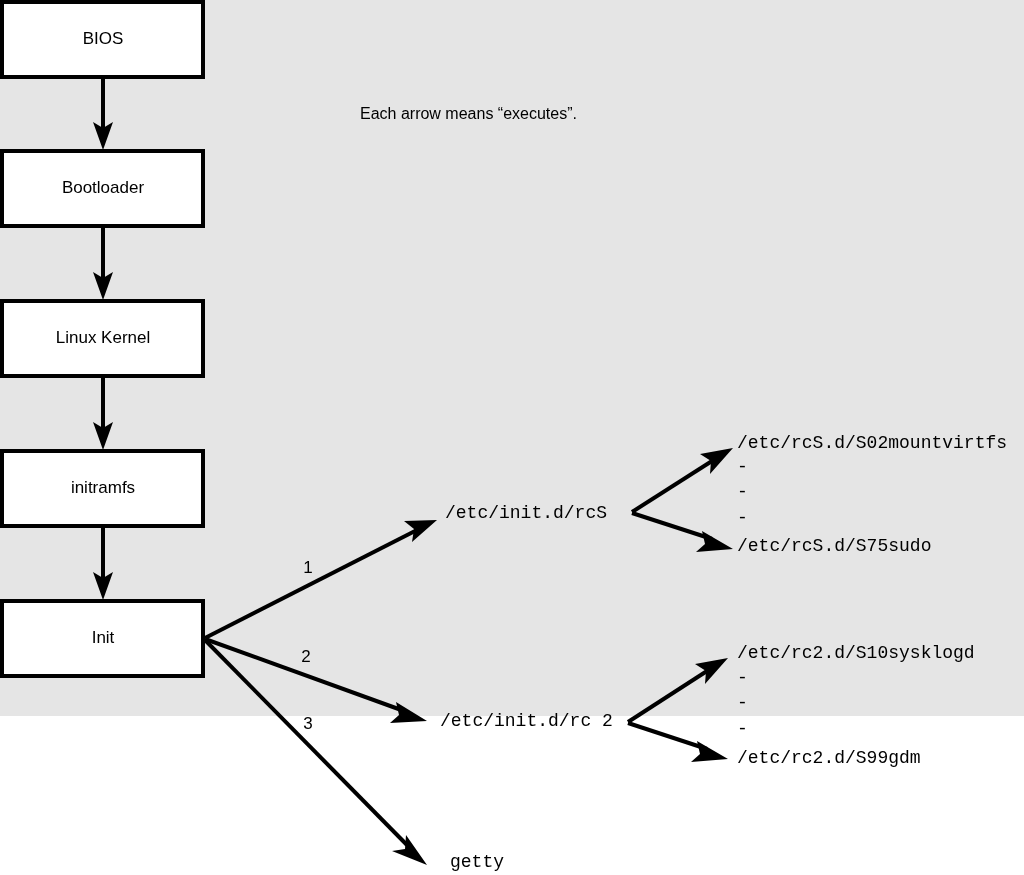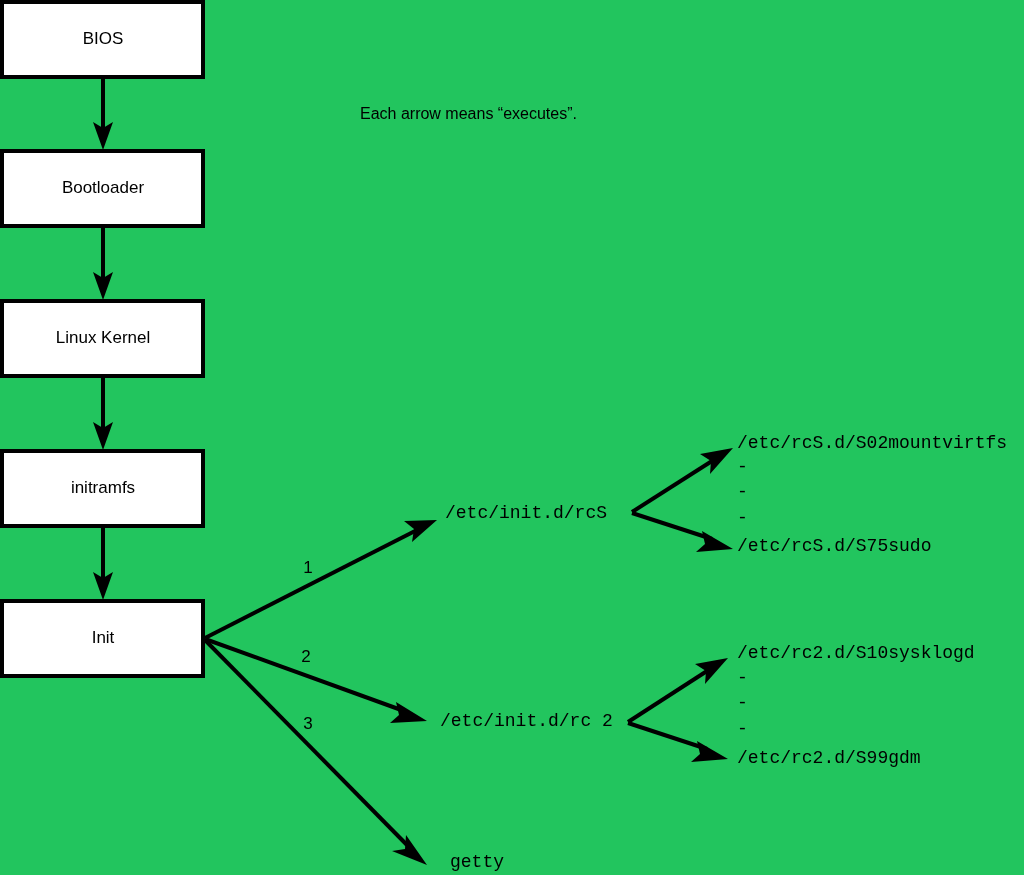--- a/index.html
+++ b/index.html
@@ -9,22 +9,22 @@
   }
   body {
     width: 1024px;
     height: 875px;
     font-family: "Liberation Sans", sans-serif;
     overflow: hidden;
   }
   #diagram-root {
     position: relative;
     width: 1024px;
-    height: 875px;
-    background: #22c55e;
+    height: 716px;
+    background: #e5e5e5;
   }
   svg#diagram-svg {
     position: absolute;
     top: 0;
     left: 0;
     width: 1024px;
     height: 875px;
     display: block;
   }
   .node-box {

